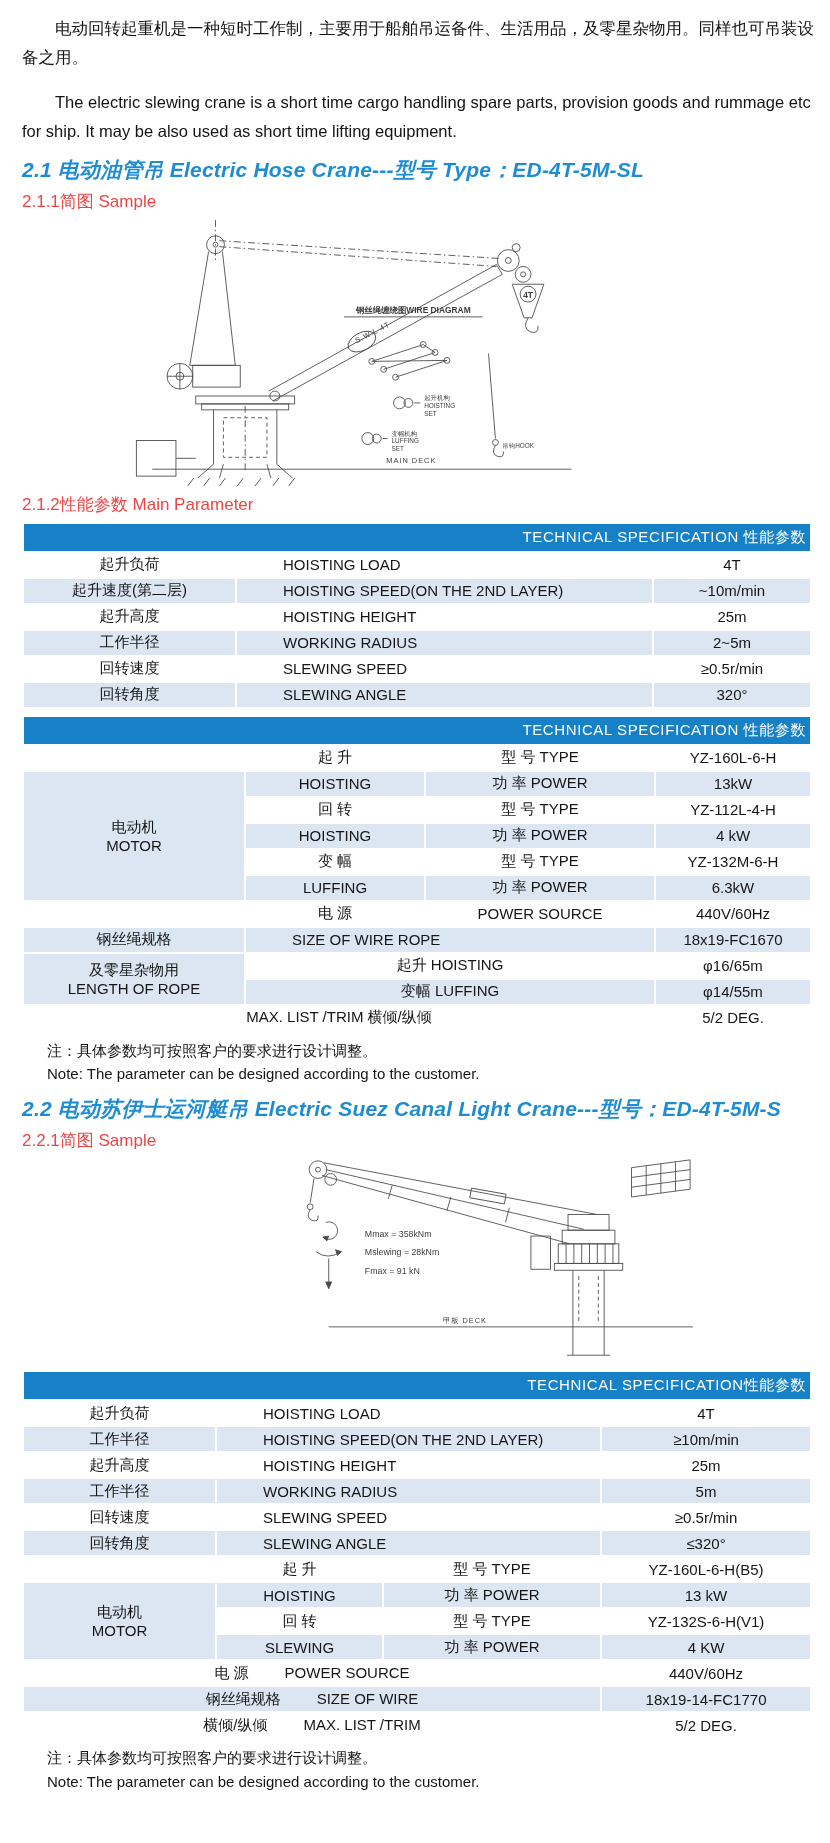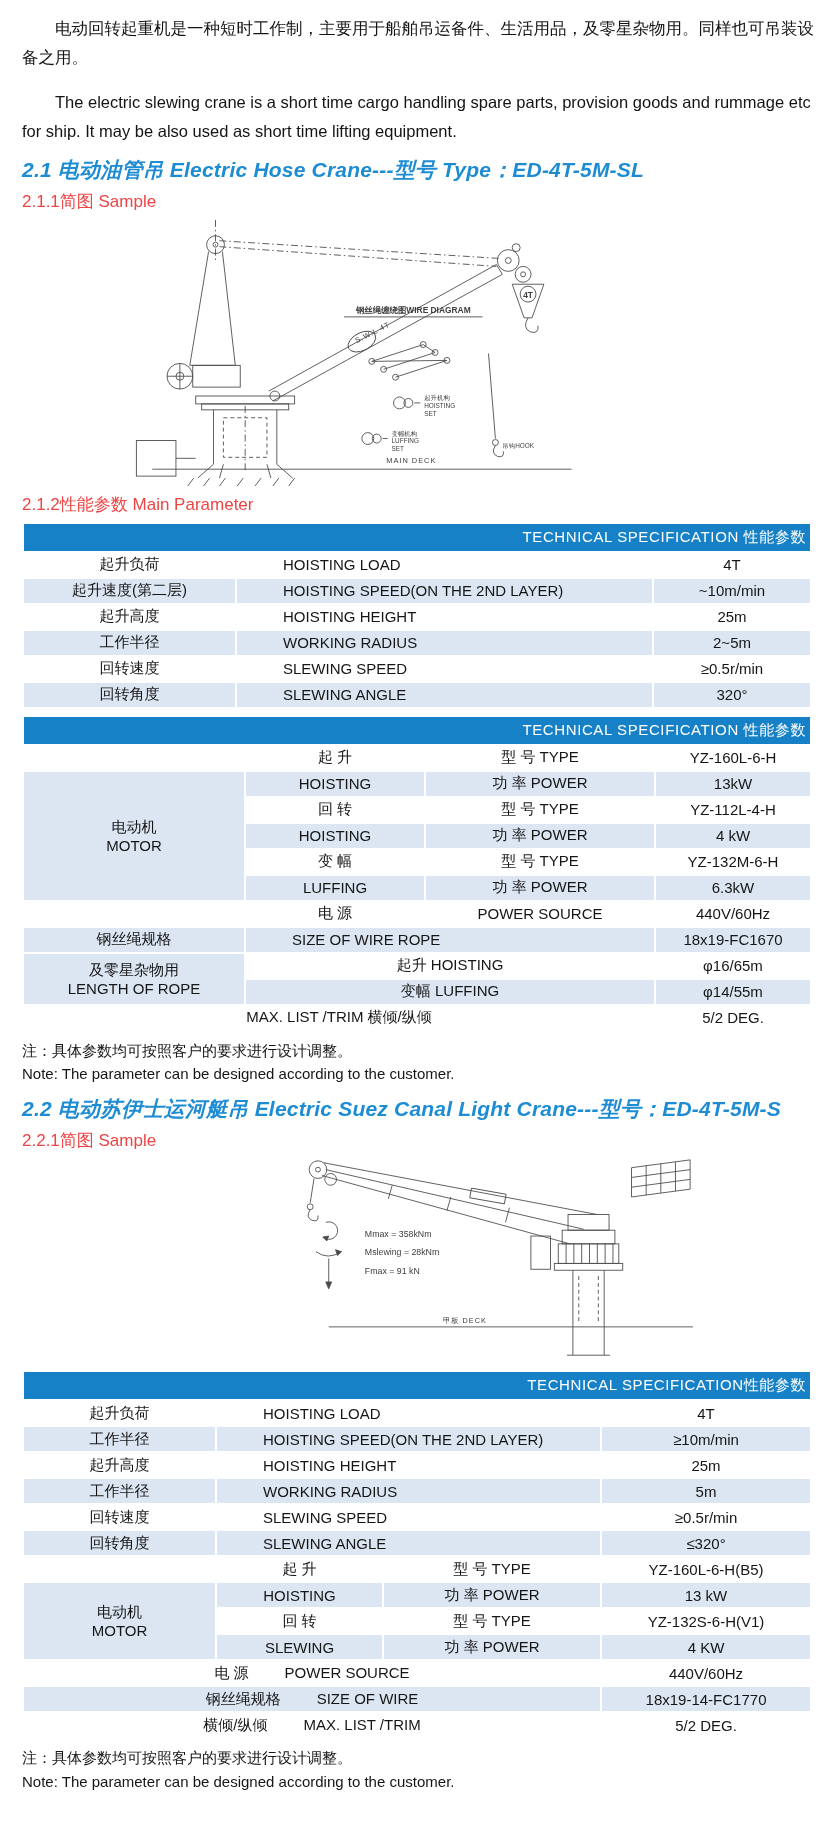--- a/index.html
+++ b/index.html
@@ -29,21 +29,21 @@
   table.spec { border-collapse:collapse; width:788px; table-layout:fixed; font-size:15px; margin-top:6px; }
   .spec td, .spec th { border:2px solid #ffffff; height:24px; padding:0 4px; text-align:center; font-weight:normal; overflow:hidden; white-space:nowrap; }
   .spec th.hd { background:#1681c6; color:#ffffff; font-size:15px; height:27px; letter-spacing:.6px;text-align:right; }
   .spec tr.alt td { background:#dce6f2; }
   .spec td.altbg { background:#dce6f2; }
   .spec td.whitebg { background:#ffffff; }
   .spec td.left { text-align:left; padding-left:46px; }
   .gap { display:inline-block; width:36px; }
   .m26 { margin-top:26px; }
   .note { font-size:15px; line-height:1.45; margin:2px 0; }
-  .notes { margin-top:8px; }
+  .notes { margin-top:8px;margin-left:25px; }
   .sec2gap { margin-top:14px; }
 </style>
 </head>
 <body>
 
 <div class="page">
 
   <p class="para cn">电动回转起重机是一种短时工作制，主要用于船舶吊运备件、生活用品，及零星杂物用。同样也可吊装设备之用。</p>
   <p class="para en">The electric slewing crane is a short time cargo handling spare parts, provision goods and rummage etc for ship. It may be also used as short time lifting equipment.</p>
 

